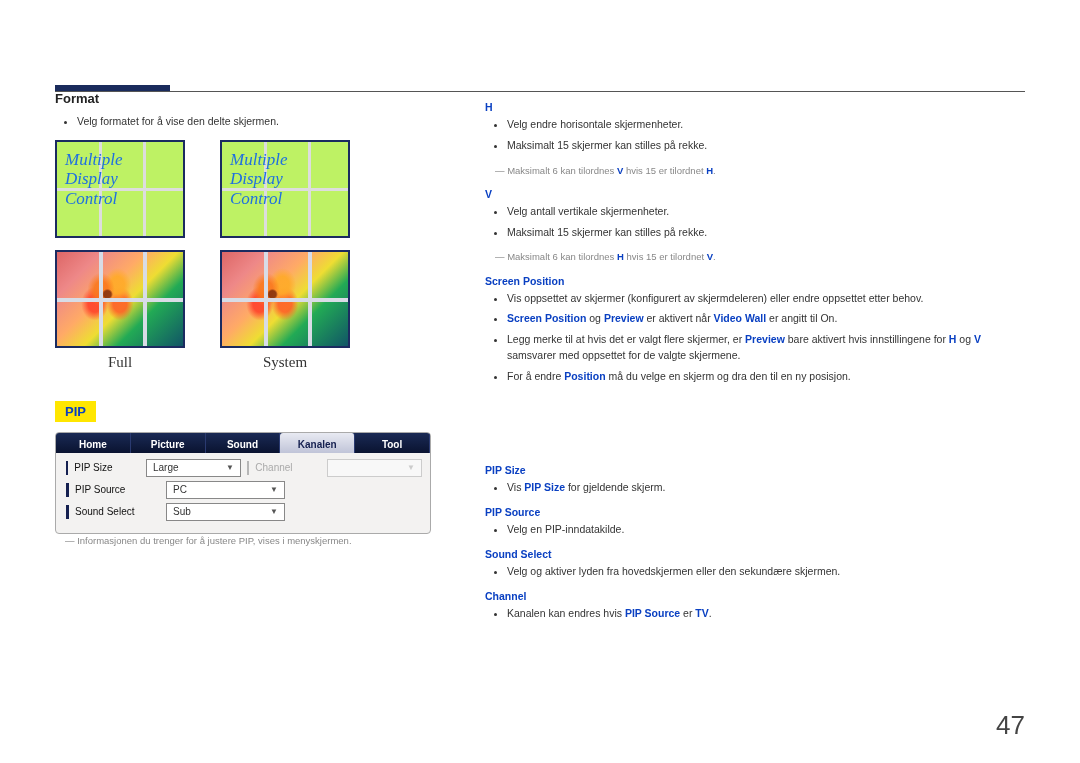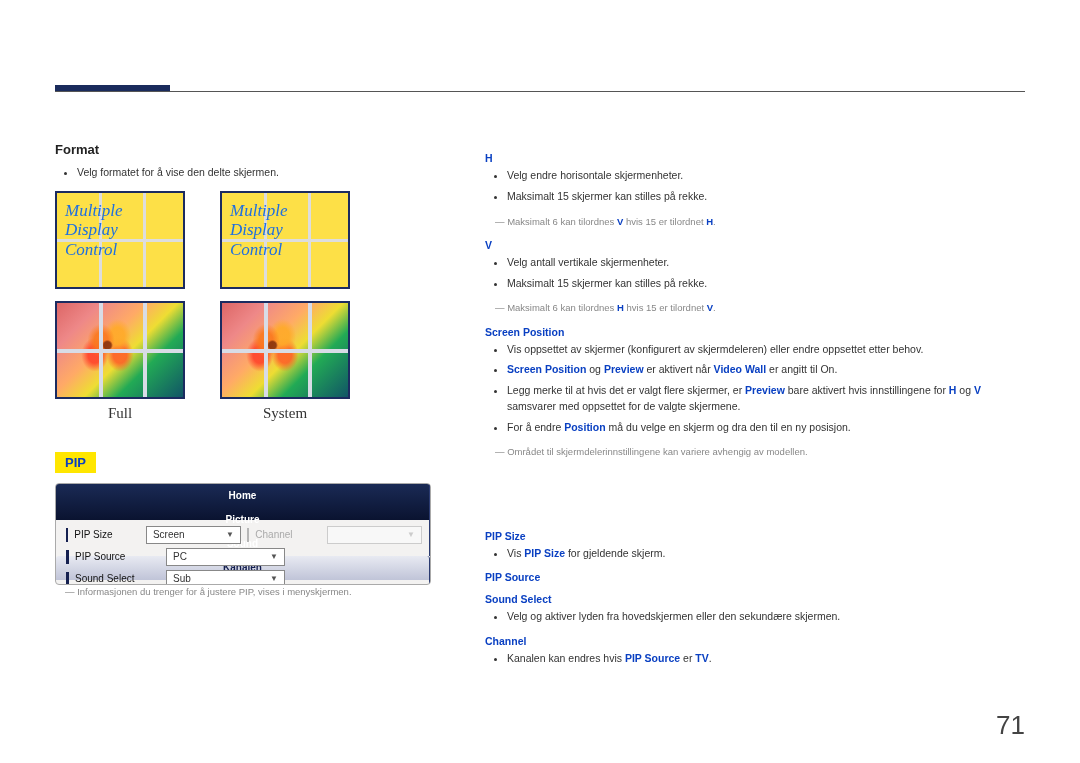--- a/index.html
+++ b/index.html
@@ -7,21 +7,21 @@
     font-size: 10.5px;
     color: #333;
     margin: 0;
     padding: 0;
     background: #fff;
     width: 1080px;
     height: 763px;
     position: relative;
   }
   .page {
-    padding: 87px 55px 30px 55px;
+    padding: 36px 55px 30px 55px;
   }
   .top-bar {
     position: absolute;
     top: 85px;
     left: 55px;
     width: 115px;
     height: 6px;
     background: #1a2b5c;
   }
   .hr-line {
@@ -72,21 +72,21 @@
     padding: 3px 10px;
     margin-top: 30px;
     margin-bottom: 10px;
   }
 
   .figure-row { display:flex; gap:35px; margin-top:10px; }
   .figure-block { display:flex; flex-direction:column; align-items:center; }
 
   .display-box {
     width: 130px; height: 98px;
-    background: #fde047;
+    background: #bef264;
     border: 2px solid #1b2b60;
     position: relative;
     box-sizing: border-box;
   }
   .display-box .txt {
     position:absolute; top:8px; left:8px;
     font-family: "Times New Roman", serif;
     font-style: italic;
     font-size: 17px;
     line-height: 1.15;
@@ -120,21 +120,21 @@
   .flower-box .gridline-h { position:absolute; left:0; right:0; height:4px; background:#d8dce6; }
   .fig-label { font-family: "Times New Roman", serif; font-size: 15px; margin-top:6px; }
 
   .menu-bar-img {
     width: 374px; height: 100px;
     border-radius: 4px;
     overflow: hidden;
     border:1px solid #aaa;
     background: #f3f2f1;
   }
-  .tabs { display:flex; background: linear-gradient(#1a2a55,#0a1330); height:36px;flex-direction:column; }
+  .tabs { display:flex; background: linear-gradient(#1a2a55,#0a1330); height:20px; }
   .tab { flex:1; text-align:center; color:#fff; font-size:10px; line-height:24px; border-right:1px solid #2a3a70; font-weight:bold; }
   .tab.active { background: linear-gradient(#e8eaf2,#c0c4d8); color:#152050; border-radius:3px 3px 0 0; }
   .menu-rows { padding:4px 8px 4px 10px; }
   .menu-row { display:flex; align-items:center; height:22px; gap:6px; }
   .menu-row .bar { width:3px; height:14px; background:#152050; }
   .menu-row .label { width:85px; font-size:10px; color:#111; }
   .menu-row .select { width:105px; height:16px; border:1px solid #888; background:#fff; font-size:10px; padding:0 6px; display:flex; align-items:center; justify-content:space-between; color:#333; }
   .menu-row .select.disabled { color:#aaa; border-color:#ccc; background:#f8f8f8; }
   .menu-row .caret { font-size:8px; color:#555; }
 
@@ -207,21 +207,21 @@
           <div class="tab">Picture</div>
           <div class="tab">Sound</div>
           <div class="tab active">Kanalen</div>
           <div class="tab">Tool</div>
         </div>
         <div class="menu-rows">
           <div class="menu-row">
             <span class="bar"></span>
             <span class="label">PIP Size</span>
             <div class="select">
-                <span>Screen</span>
+                <span>Large</span>
                 <span class="caret">▼</span>
               </div>
             <span class="bar" style="background:#b6b6b6"></span>
             <span class="label" style="color:#aaa">Channel</span>
             <div class="select disabled">
                 <span></span>
                 <span class="caret" style="color:#ccc">▼</span>
               </div>
           </div>
           <div class="menu-row">
@@ -261,37 +261,39 @@
       </ul>
       <div class="small-note"><span>Maksimalt 6 kan tilordnes </span><span class="bluei">H</span><span> hvis 15 er tilordnet </span><span class="bluei">V</span><span>.</span></div>
 
       <div class="blue-head">Screen Position</div>
       <ul class="bullets">
         <li>Vis oppsettet av skjermer (konfigurert av skjermdeleren) eller endre oppsettet etter behov.</li>
         <li><span class="bold-blue">Screen Position</span><span> og </span><span class="bold-blue">Preview</span><span> er aktivert når </span><span class="bold-blue">Video Wall</span><span> er angitt til On.</span></li>
         <li><span>Legg merke til at hvis det er valgt flere skjermer, er </span><span class="bold-blue">Preview</span><span> bare aktivert hvis innstillingene for </span><span class="bold-blue">H</span><span> og </span><span class="bold-blue">V</span><span> samsvarer med oppsettet for de valgte skjermene.</span></li>
         <li><span>For å endre </span><span class="bold-blue">Position</span><span> må du velge en skjerm og dra den til en ny posisjon.</span></li>
       </ul>
-      <div class="small-note">Området til skjermdelerinnstillingene kan variere avhengig av modellen.</div>
 
       <div style="height:60px"></div>
 
       <div class="blue-head">PIP Size</div>
       <ul class="bullets">
           <li><span>Vis </span><span class="bold-blue">PIP Size</span><span> for gjeldende skjerm.</span></li>
         </ul>
 
       <div class="blue-head">PIP Source</div>
+      <ul class="bullets">
+          <li>Velg en PIP-inndatakilde.</li>
+        </ul>
 
       <div class="blue-head">Sound Select</div>
       <ul class="bullets">
           <li>Velg og aktiver lyden fra hovedskjermen eller den sekundære skjermen.</li>
         </ul>
 
       <div class="blue-head">Channel</div>
       <ul class="bullets">
           <li><span>Kanalen kan endres hvis </span><span class="bold-blue">PIP Source</span><span> er </span><span class="bold-blue">TV</span><span>.</span></li>
         </ul>
     </div>
   </div>
 </div>
 
-<div class="page-num">71</div>
+<div class="page-num">47</div>
 
 </body></html>

